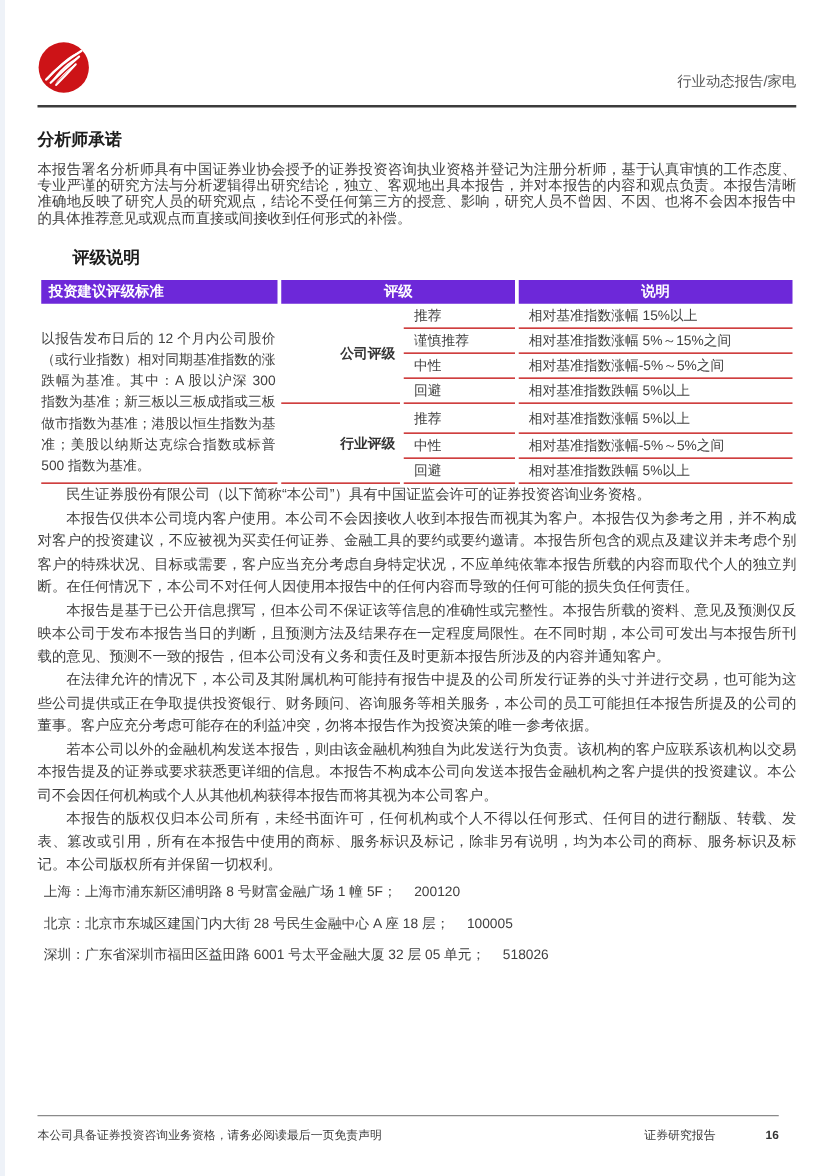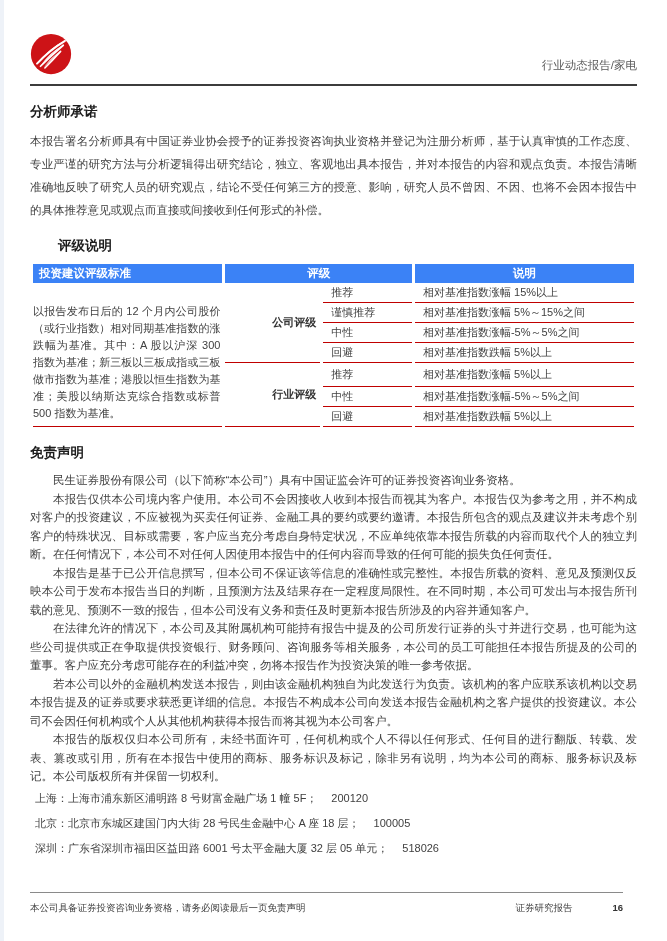--- a/index.html
+++ b/index.html
@@ -40,40 +40,40 @@
 
   
   .section-title {
     font-size: 13.5px; font-weight: bold; color: #1c1c1c;
   }
   .analyst .section-title { margin-top: 17px; margin-bottom: 9px; }
   .rating .section-title  { margin-top: 15px; margin-bottom: 9px; margin-left: 28px; }
   .disclaimer .section-title { margin-top: 17px; margin-bottom: 9px; }
 
   .body-text {
-    font-size: 11.5px; line-height: 23px; color: #3f3f3f;
+    font-size: 11.5px; line-height: 13px; color: #3f3f3f;
     text-align: justify;
   }
 
   
   .rating-table {
     width: 100%;
     border-collapse: separate;
     border-spacing: 3px 0;
     table-layout: fixed;
     font-size: 11px;
     color: #3f3f3f;
     margin-top: 4px;
   }
   .rating-table col.c-standard { width: 32%; }
   .rating-table col.c-cat      { width: 16%; }
   .rating-table col.c-rate     { width: 15%; }
   .rating-table col.c-desc     { width: 37%; }
   .rating-table th {
-    background: #3b82f6; color: #ffffff; font-weight: bold;
+    background: #6d28d9; color: #ffffff; font-weight: bold;
     font-size: 11.5px; height: 19px; padding: 2px 6px;
   }
   .rating-table th.h-standard { text-align: left; }
   .rating-table th.h-rating, .rating-table th.h-desc { text-align: center; }
   .rating-table td { padding: 2px 4px; height: 17px; vertical-align: middle; }
   .rating-table td.standard-cell {
     font-size: 11px; line-height: 17px; text-align: justify;
     vertical-align: middle; padding: 20px 2px 4px 0;
     border-bottom: 1.5px solid #c00000;
   }
@@ -181,21 +181,20 @@
       </tr>
       <tr>
         <td class="rate-cell">回避</td>
         <td class="desc-cell">相对基准指数跌幅 5%以上</td>
       </tr>
     </tbody>
       </table>
   </div>
 
   <div class="disclaimer">
-    <div class="section-title">免责声明</div>
     <p>民生证券股份有限公司（以下简称“本公司”）具有中国证监会许可的证券投资咨询业务资格。</p>
     <p>本报告仅供本公司境内客户使用。本公司不会因接收人收到本报告而视其为客户。本报告仅为参考之用，并不构成对客户的投资建议，不应被视为买卖任何证券、金融工具的要约或要约邀请。本报告所包含的观点及建议并未考虑个别客户的特殊状况、目标或需要，客户应当充分考虑自身特定状况，不应单纯依靠本报告所载的内容而取代个人的独立判断。在任何情况下，本公司不对任何人因使用本报告中的任何内容而导致的任何可能的损失负任何责任。</p>
     <p>本报告是基于已公开信息撰写，但本公司不保证该等信息的准确性或完整性。本报告所载的资料、意见及预测仅反映本公司于发布本报告当日的判断，且预测方法及结果存在一定程度局限性。在不同时期，本公司可发出与本报告所刊载的意见、预测不一致的报告，但本公司没有义务和责任及时更新本报告所涉及的内容并通知客户。</p>
     <p>在法律允许的情况下，本公司及其附属机构可能持有报告中提及的公司所发行证券的头寸并进行交易，也可能为这些公司提供或正在争取提供投资银行、财务顾问、咨询服务等相关服务，本公司的员工可能担任本报告所提及的公司的董事。客户应充分考虑可能存在的利益冲突，勿将本报告作为投资决策的唯一参考依据。</p>
     <p>若本公司以外的金融机构发送本报告，则由该金融机构独自为此发送行为负责。该机构的客户应联系该机构以交易本报告提及的证券或要求获悉更详细的信息。本报告不构成本公司向发送本报告金融机构之客户提供的投资建议。本公司不会因任何机构或个人从其他机构获得本报告而将其视为本公司客户。</p>
     <p>本报告的版权仅归本公司所有，未经书面许可，任何机构或个人不得以任何形式、任何目的进行翻版、转载、发表、篡改或引用，所有在本报告中使用的商标、服务标识及标记，除非另有说明，均为本公司的商标、服务标识及标记。本公司版权所有并保留一切权利。</p>
   </div>
 
   <div class="institute">
     <div class="office-line">

